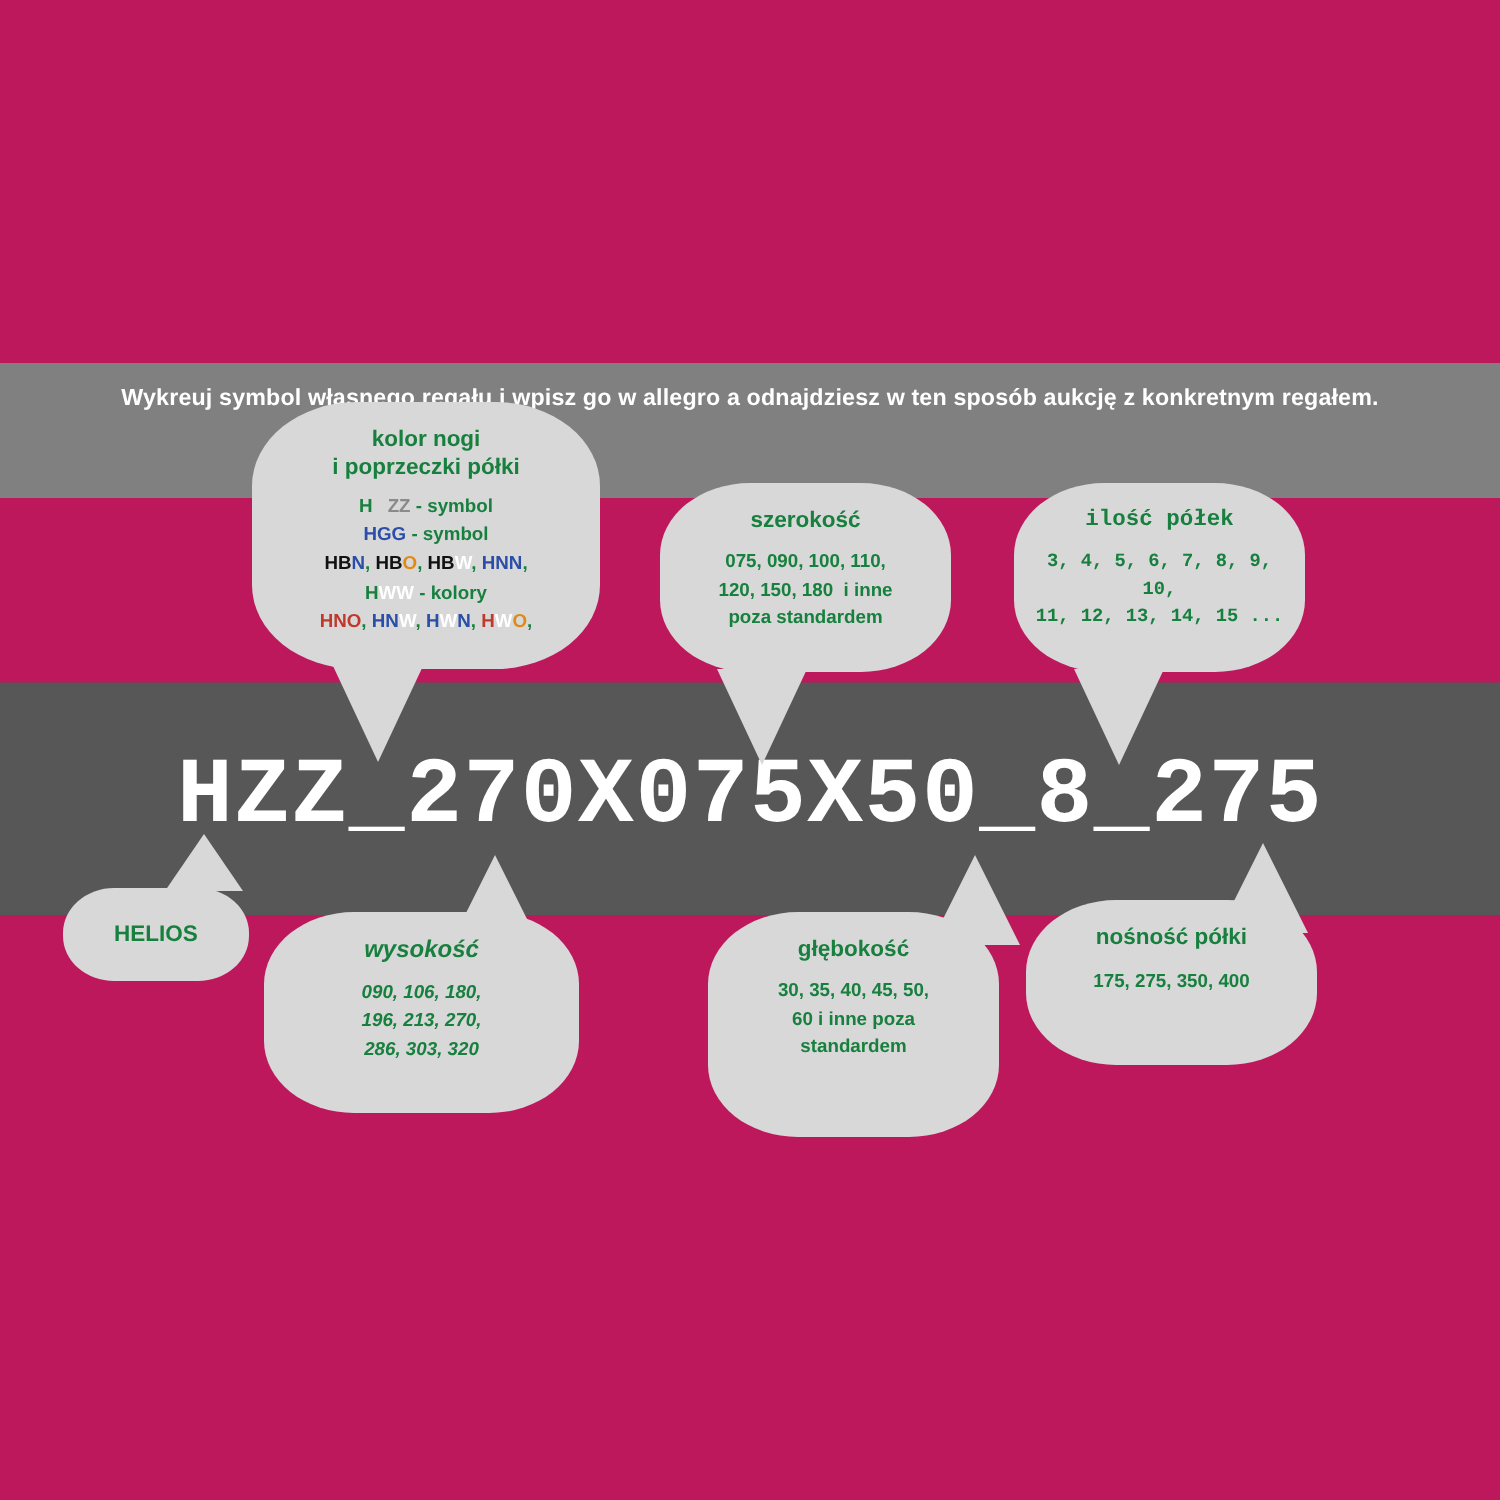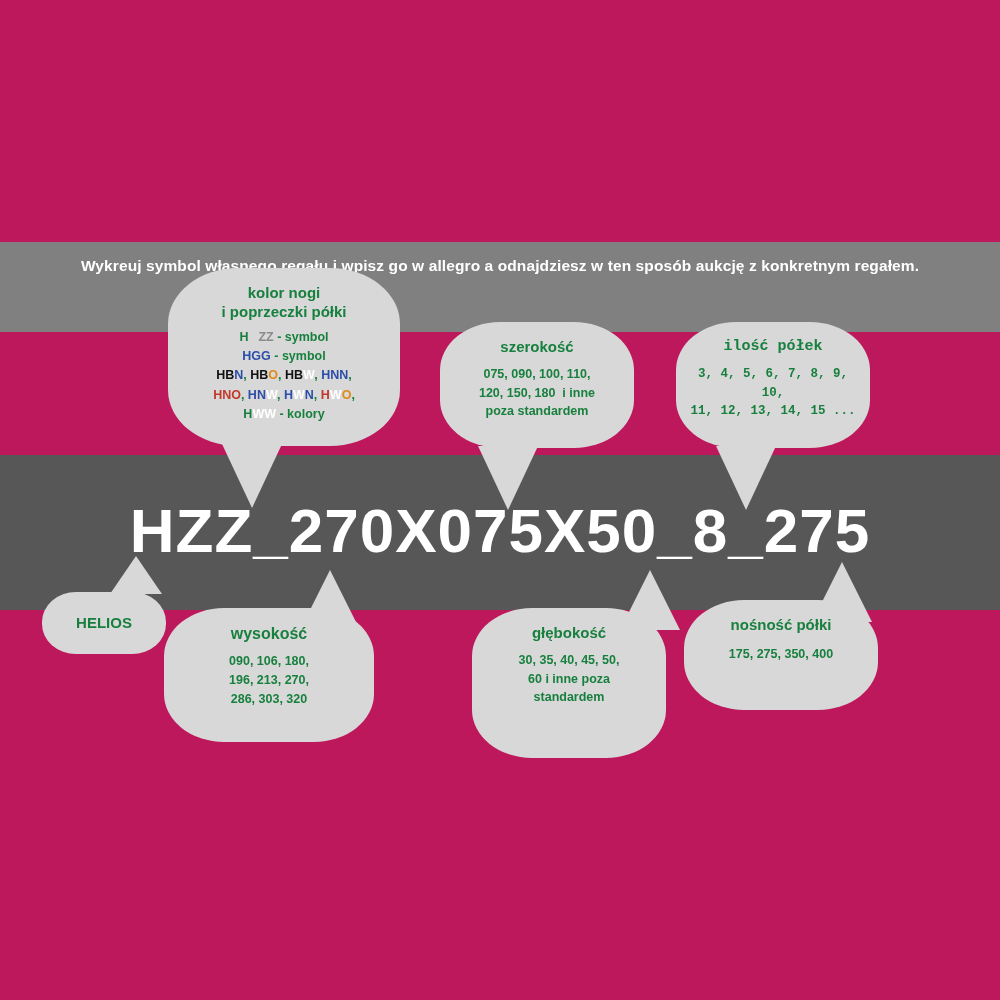--- a/index.html
+++ b/index.html
@@ -50,20 +50,21 @@
   .code {
     position: absolute;
     top: 495px;
     left: 0;
     width: 1000px;
     text-align: center;
     color: #ffffff;
     font-size: 62px;
     font-weight: bold;
     letter-spacing: 1px;
+    font-family: Liberation Mono, monospace;
   }
   
   .bubble {
     position: absolute;
     background: #d8d8d8;
     border-radius: 60px / 48px;
     box-sizing: border-box;
     text-align: center;
     color: #1a7a3c;
   }
@@ -123,22 +124,23 @@
 
   #b-helios {
     left: 42px; top: 592px; width: 124px; height: 62px;
     border-radius: 34px / 30px;
     padding: 0;
     display: flex; align-items: center; justify-content: center;
   }
   #b-helios .title { font-size: 15px; }
 
   #b-wys {
-    left: 164px; top: 608px; width: 210px; height: 134px;
-    padding: 16px 10px 0 10px;
+    left: 176px; top: 608px; width: 210px; height: 134px;
+    padding: 16px 10px 0 10px;
+    font-style: italic;
   }
   #b-wys .title { font-size: 16px; margin-bottom: 8px; }
   #b-wys .body { font-size: 12.5px; }
 
   #b-glub {
     left: 472px; top: 608px; width: 194px; height: 150px;
     padding: 16px 10px 0 10px;
   }
   #b-glub .title { font-size: 15px; margin-bottom: 8px; }
   #b-glub .body { font-size: 12.5px; }
@@ -192,27 +194,27 @@
     <div class="title">kolor nogi<br>i poprzeczki półki</div>
     <div class="lines">
       <div><span class="c-green">H</span><span class="c-grey">ZZ</span><span class="c-green"> - symbol</span></div>
       <div><span class="c-blue">HGG</span><span class="c-green"> - symbol</span></div>
       <div>
         <span class="c-black">HB</span><span class="c-blue">N</span><span class="c-green">, </span>
         <span class="c-black">HB</span><span class="c-orange">O</span><span class="c-green">, </span>
         <span class="c-black">HB</span><span class="c-white">W</span><span class="c-green">, </span>
         <span class="c-blue">HNN</span><span class="c-green">,</span>
       </div>
+      <div><span class="c-green">H</span><span class="c-white">WW</span><span class="c-green"> - kolory</span></div>
       <div>
         <span class="c-red">HNO</span><span class="c-green">, </span>
         <span class="c-blue">HN</span><span class="c-white">W</span><span class="c-green">, </span>
         <span class="c-blue">H</span><span class="c-white">W</span><span class="c-blue">N</span><span class="c-green">, </span>
         <span class="c-red">H</span><span class="c-white">W</span><span class="c-orange">O</span><span class="c-green">,</span>
       </div>
-      <div><span class="c-green">H</span><span class="c-white">WW</span><span class="c-green"> - kolory</span></div>
     </div>
   </div>
 
   <div class="bubble" id="b-szer">
     <div class="title">szerokość</div>
     <div class="body">075, 090, 100, 110,<br>120, 150, 180&nbsp; i inne<br>poza standardem</div>
   </div>
 
   <div class="bubble" id="b-ilosc">
     <div class="title">ilość półek</div>

